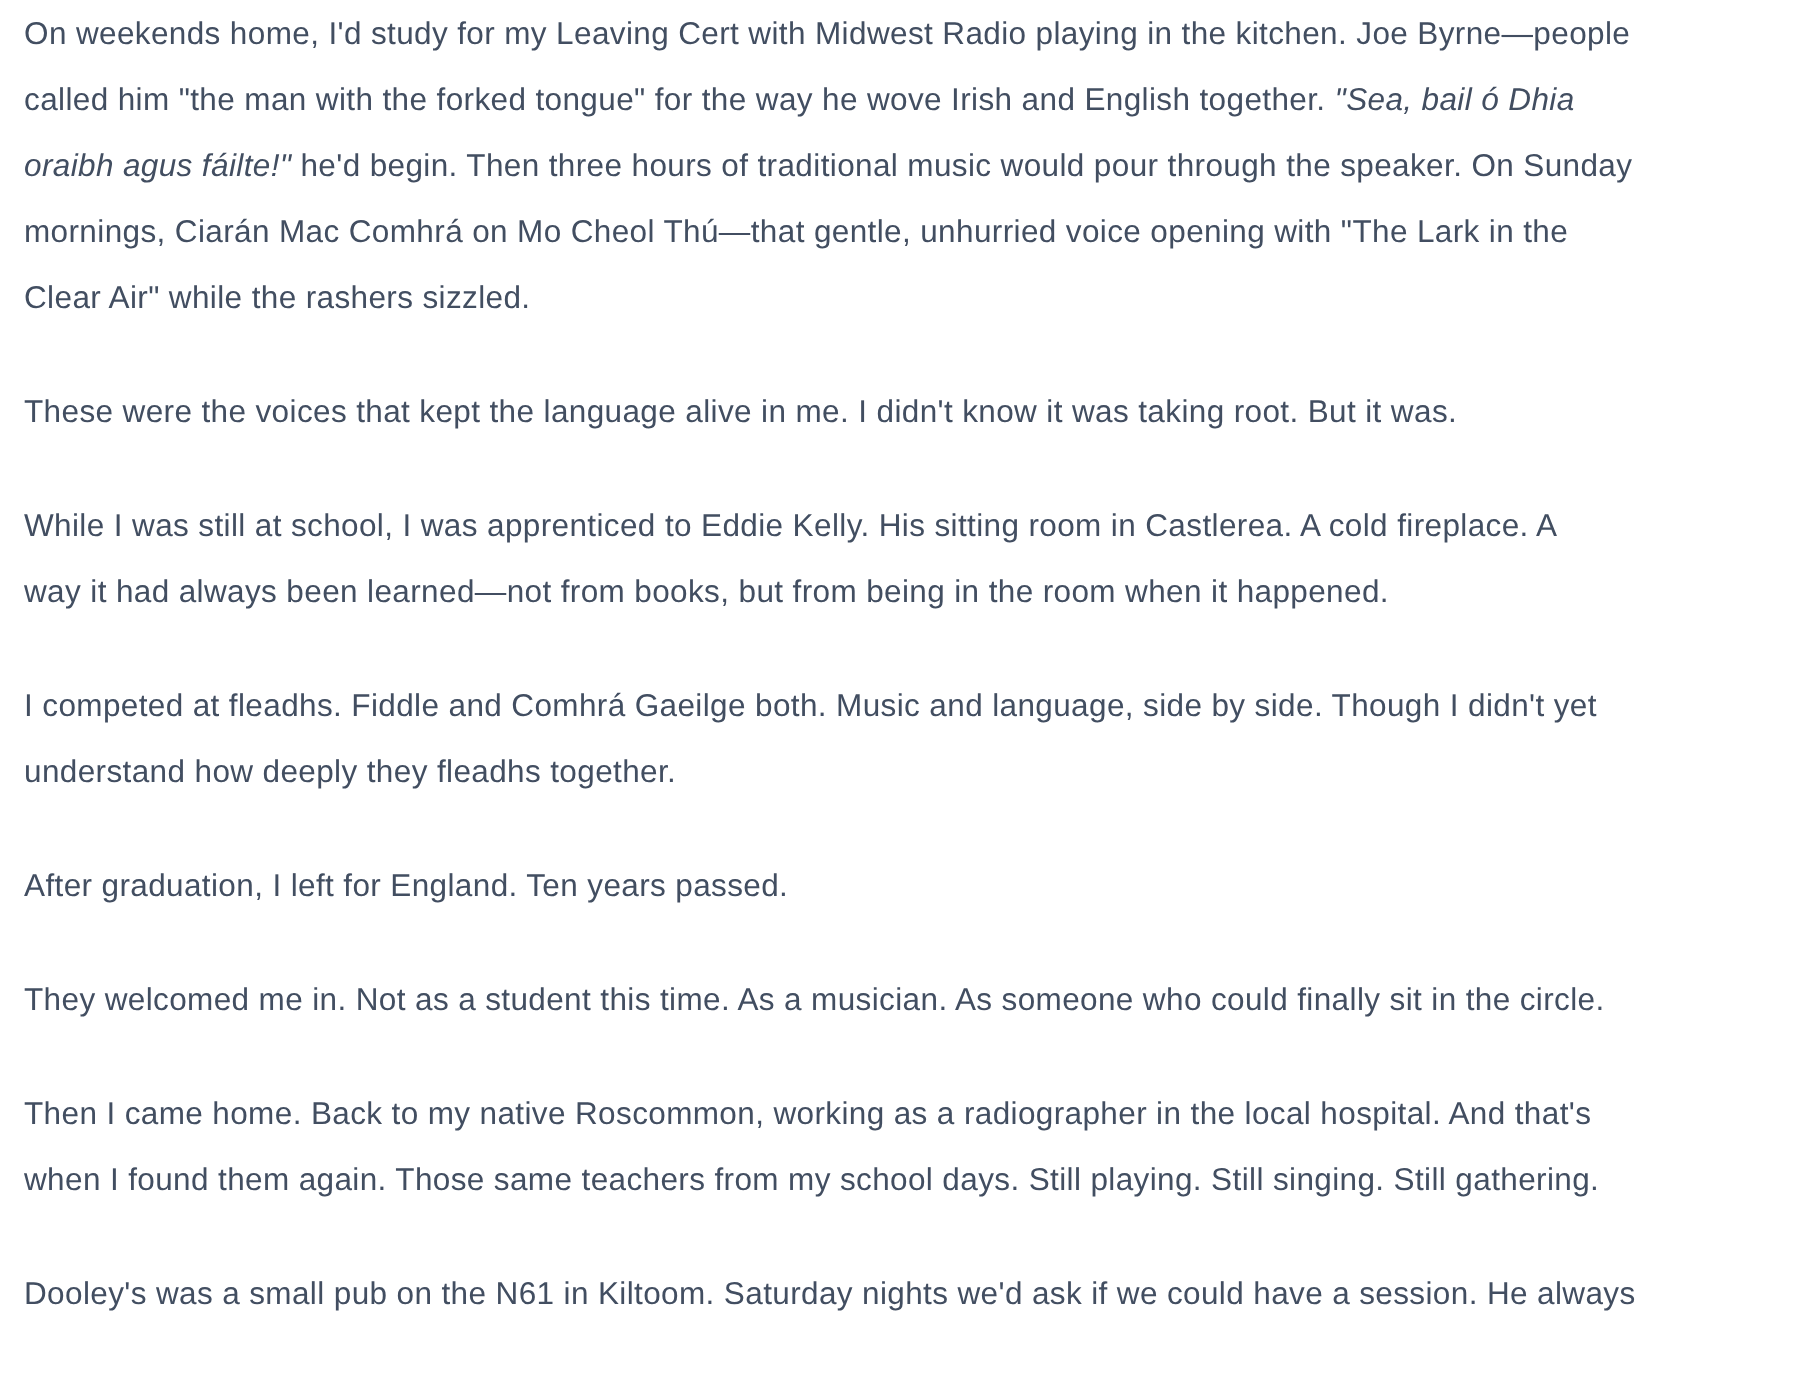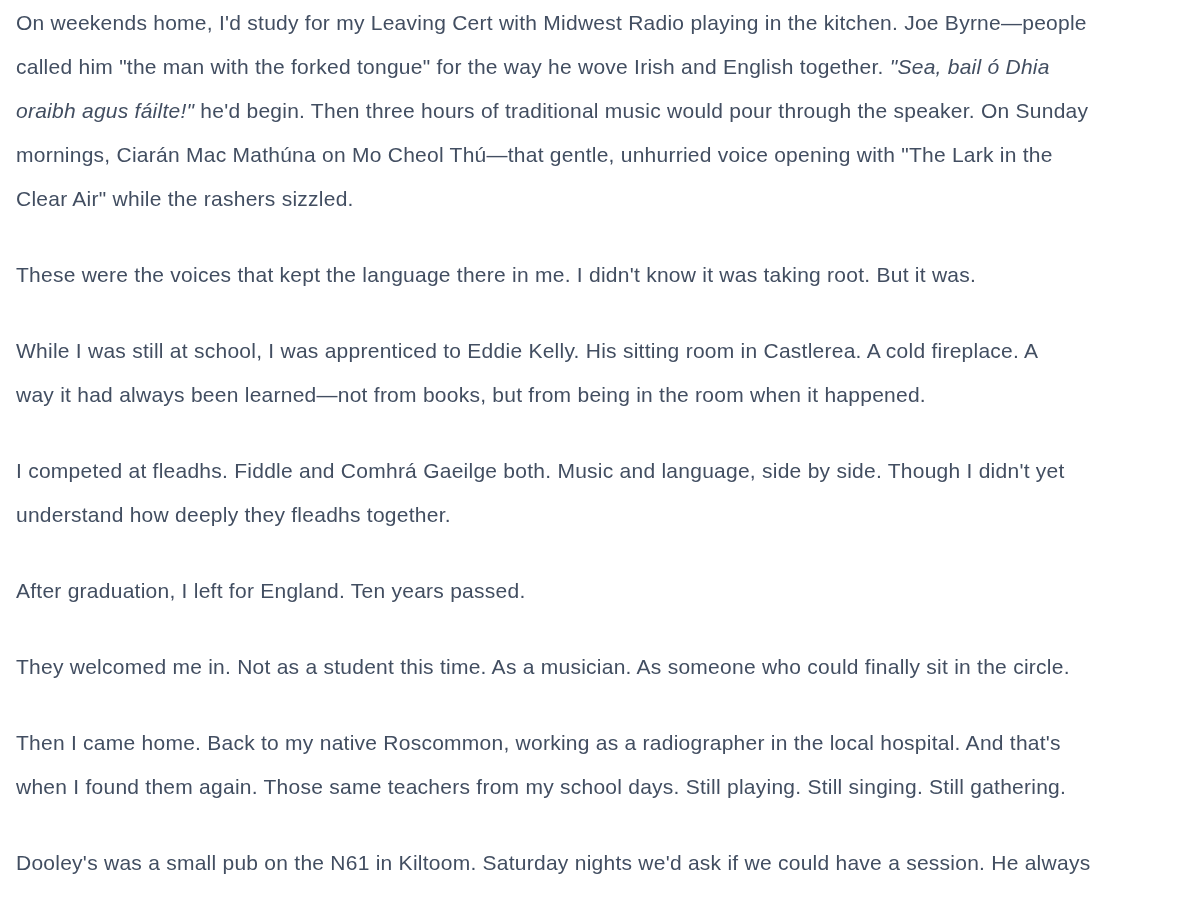--- a/index.html
+++ b/index.html
@@ -35,25 +35,25 @@
   }
 </style>
 </head>
 <body>
 
 <div class="doc" style="color: rgb(66, 78, 97);">
     <p class="para">
       <span class="line"><span>On weekends home, I'd study for my Leaving Cert with Midwest Radio playing in the kitchen. Joe Byrne—people</span></span>
       <span class="line"><span>called him "the man with the forked tongue" for the way he wove Irish and English together. </span><em>"Sea, bail ó Dhia</em></span>
       <span class="line"><em>oraibh agus fáilte!"</em><span> he'd begin. Then three hours of traditional music would pour through the speaker. On Sunday</span></span>
-      <span class="line"><span>mornings, Ciarán Mac Mathúna on Mo Cheol Thú—that gentle, unhurried voice opening with "The Lark in the</span></span>
+      <span class="line"><span>mornings, Ciarán Mac Comhrá on Mo Cheol Thú—that gentle, unhurried voice opening with "The Lark in the</span></span>
       <span class="line"><span>Clear Air" while the rashers sizzled.</span></span>
     </p>
     <p class="para">
-      <span class="line"><span>These were the voices that kept the language there in me. I didn't know it was taking root. But it was.</span></span>
+      <span class="line"><span>These were the voices that kept the language alive in me. I didn't know it was taking root. But it was.</span></span>
     </p>
     <p class="para">
       <span class="line"><span>While I was still at school, I was apprenticed to Eddie Kelly. His sitting room in Castlerea. A cold fireplace. A</span></span>
       <span class="line"><span>way it had always been learned—not from books, but from being in the room when it happened.</span></span>
     </p>
     <p class="para">
       <span class="line"><span>I competed at fleadhs. Fiddle and Comhrá Gaeilge both. Music and language, side by side. Though I didn't yet</span></span>
       <span class="line"><span>understand how deeply they fleadhs together.</span></span>
     </p>
     <p class="para">

